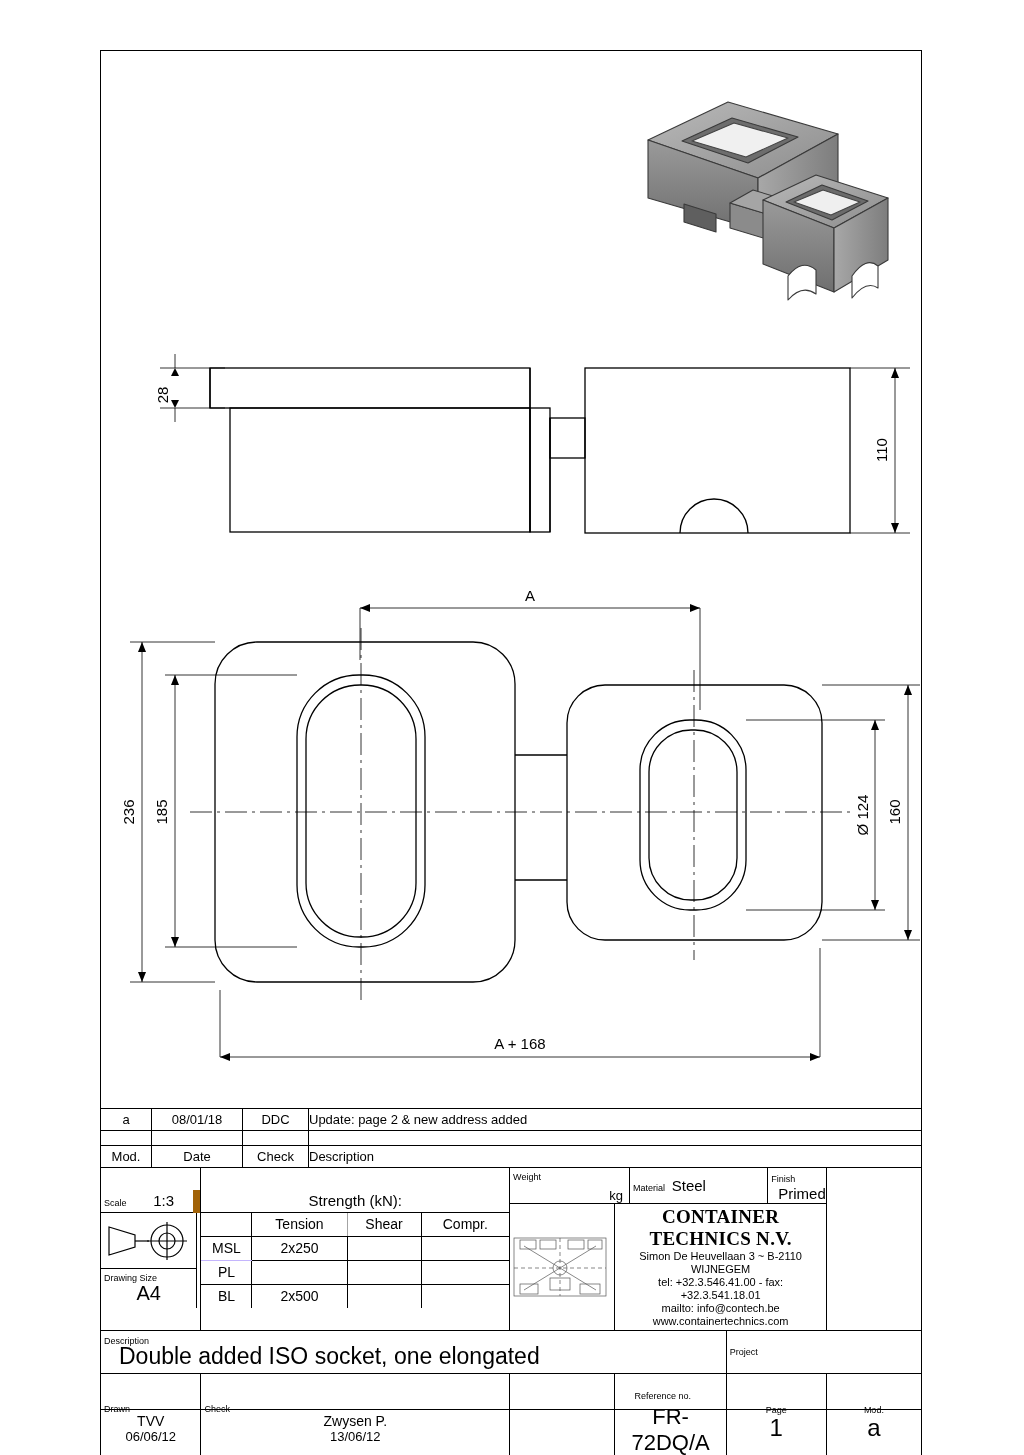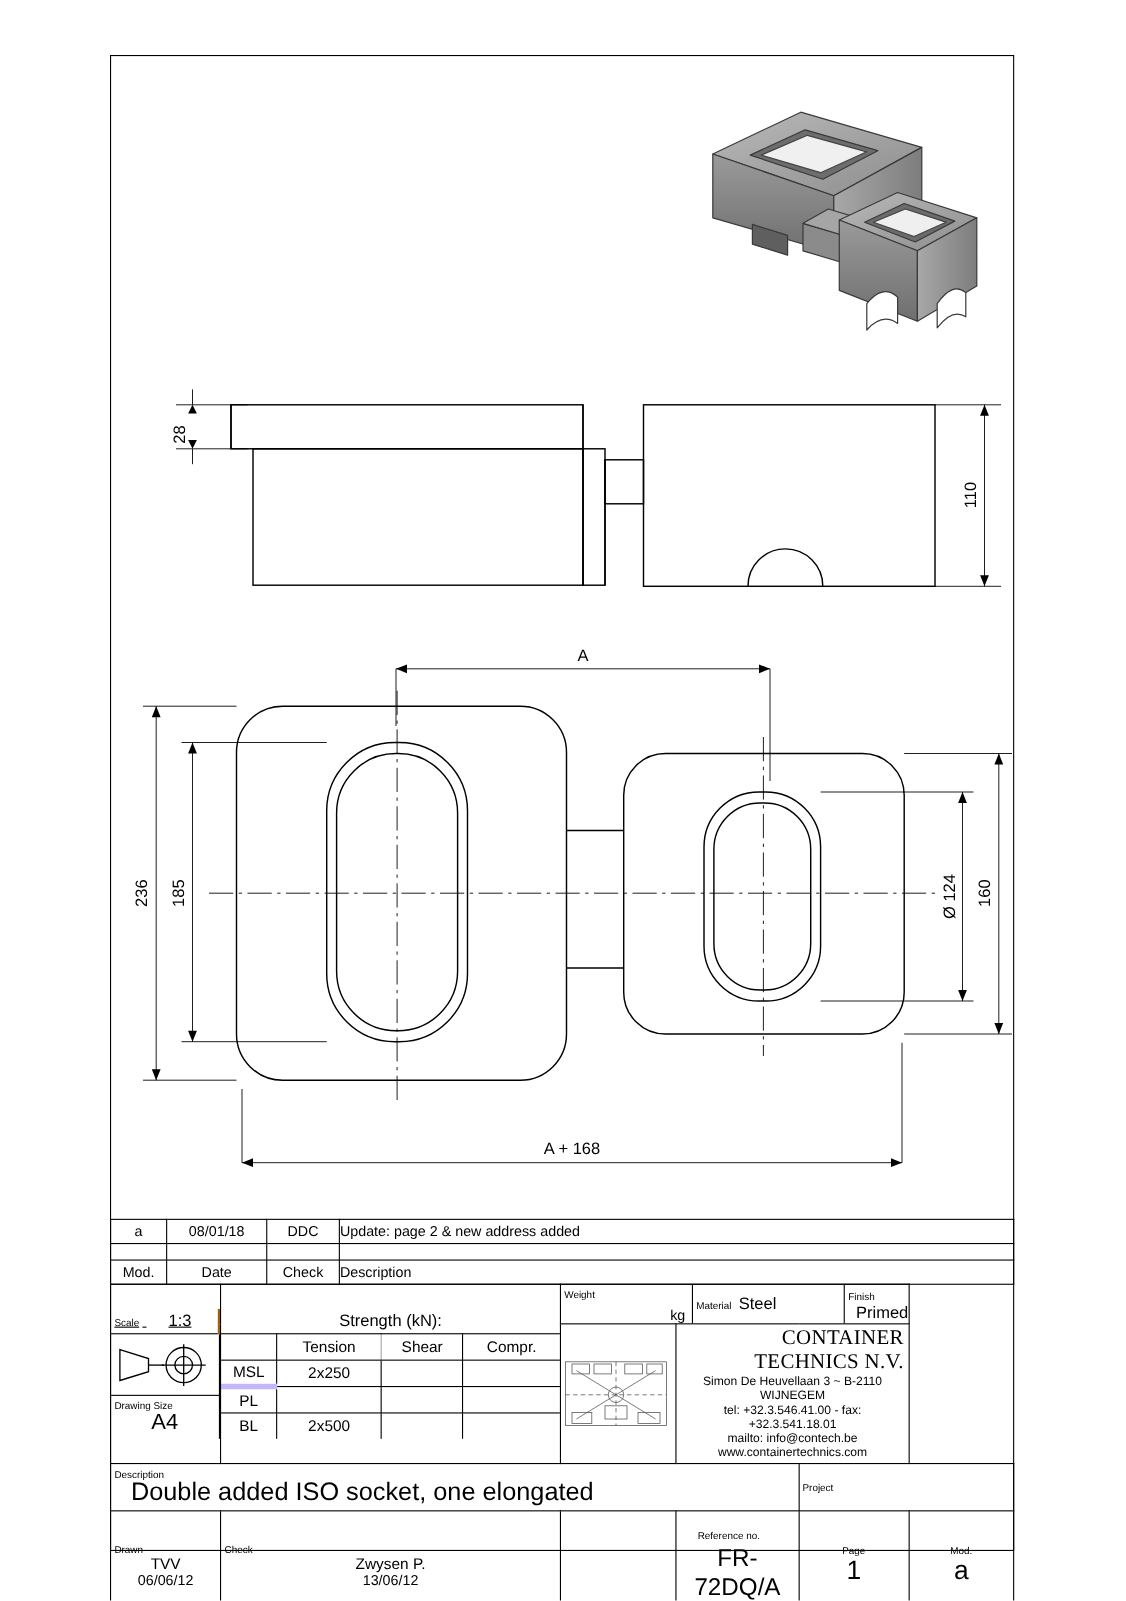--- a/index.html
+++ b/index.html
@@ -16,21 +16,21 @@
   .dimtxt{font-size:15px;fill:#000;font-family:"Liberation Sans",sans-serif;}
   
   .tb{position:absolute;left:100px;top:1108px;width:822px;height:302px;font-size:13px;}
   .tb table{border-collapse:collapse;width:100%;}
   .tb td{border:1px solid #000;padding:0;vertical-align:middle;}
   .c{text-align:center;}
   .lbl{font-size:9px;padding:1px 3px;line-height:10px;}
   .big{font-size:20px;}
   .rowh{height:22px;}
   .cellpad{padding:2px 6px;}
-  .company{font-family:"Liberation Serif",serif;font-weight:normal;font-size:19px;text-align:right;letter-spacing:.3px;}
+  .company{font-family:"Liberation Serif",serif;font-weight:bold;font-size:19px;text-align:center;letter-spacing:.3px;}
   .addr{font-size:11px;text-align:center;line-height:13px;}
   .desc-main{font-size:23px;padding-left:18px;}
   svg{display:block;overflow:visible;}
   .ln{stroke:#000;fill:none;}
 </style>
 </head>
 <body>
 
 <div id="sheet">
 
@@ -218,21 +218,21 @@
       </table>
 
     <table style="margin-top:-1px">
       <tbody>
           <tr>
 
         <td style="width:100px;padding:0" rowspan="2">
           <table style="width:100%;height:100%">
             <tbody>
                   <tr style="height:22px">
-              <td style="border:none;border-bottom:1px solid #000;border-right:2px solid #a16207;text-decoration:underline;">
+              <td style="border:none;border-bottom:1px solid #000;border-right:7px solid #a16207;">
                 <span class="lbl">Scale</span>
                 <span style="font-size:15px;padding-left:20px">1:3</span>
               </td>
             </tr>
             <tr style="height:56px">
               <td class="c" style="border:none;border-bottom:1px solid #000;border-right:1px solid #000;">
                 <svg width="92" height="42" viewBox="0 0 92 42">
                   <g class="ln" stroke-width="1.2">
                     <path d="M8,8 L34,16 L34,28 L8,36 Z"></path>
                     <line x1="34" y1="22" x2="48" y2="22"></line>
@@ -260,21 +260,21 @@
                   <tr style="height:22px">
               <td class="c" colspan="4" style="border:none;border-bottom:1px solid #000;font-size:15px">Strength (kN):</td>
             </tr>
             <tr style="height:24px">
               <td style="border:none;border-right:1px solid #000;border-bottom:1px solid #000;width:50px"></td>
               <td class="c" style="border:none;border-right:1px solid #a3a3a3;border-bottom:1px solid #000;font-size:14px">Tension</td>
               <td class="c" style="border:none;border-right:1px solid #000;border-bottom:1px solid #000;font-size:14px">Shear</td>
               <td class="c" style="border:none;border-bottom:1px solid #000;font-size:14px">Compr.</td>
             </tr>
             <tr style="height:24px">
-              <td class="c" style="border:none;border-right:1px solid #000;border-bottom:5px solid #c4b5fd;font-size:14px">MSL</td>
+              <td class="c" style="border:none;border-right:1px solid #000;border-bottom:1px solid #c4b5fd;font-size:14px">MSL</td>
               <td class="c" style="border:none;border-right:1px solid #000;border-bottom:1px solid #000;font-size:14px">2x250</td>
               <td style="border:none;border-right:1px solid #000;border-bottom:1px solid #000"></td>
               <td style="border:none;border-bottom:1px solid #000"></td>
             </tr>
             <tr style="height:24px">
               <td class="c" style="border:none;border-right:1px solid #000;border-bottom:1px solid #000;font-size:14px">PL</td>
               <td class="c" style="border:none;border-right:1px solid #000;border-bottom:1px solid #000;font-size:14px"></td>
               <td style="border:none;border-right:1px solid #000;border-bottom:1px solid #000"></td>
               <td style="border:none;border-bottom:1px solid #000"></td>
             </tr>

